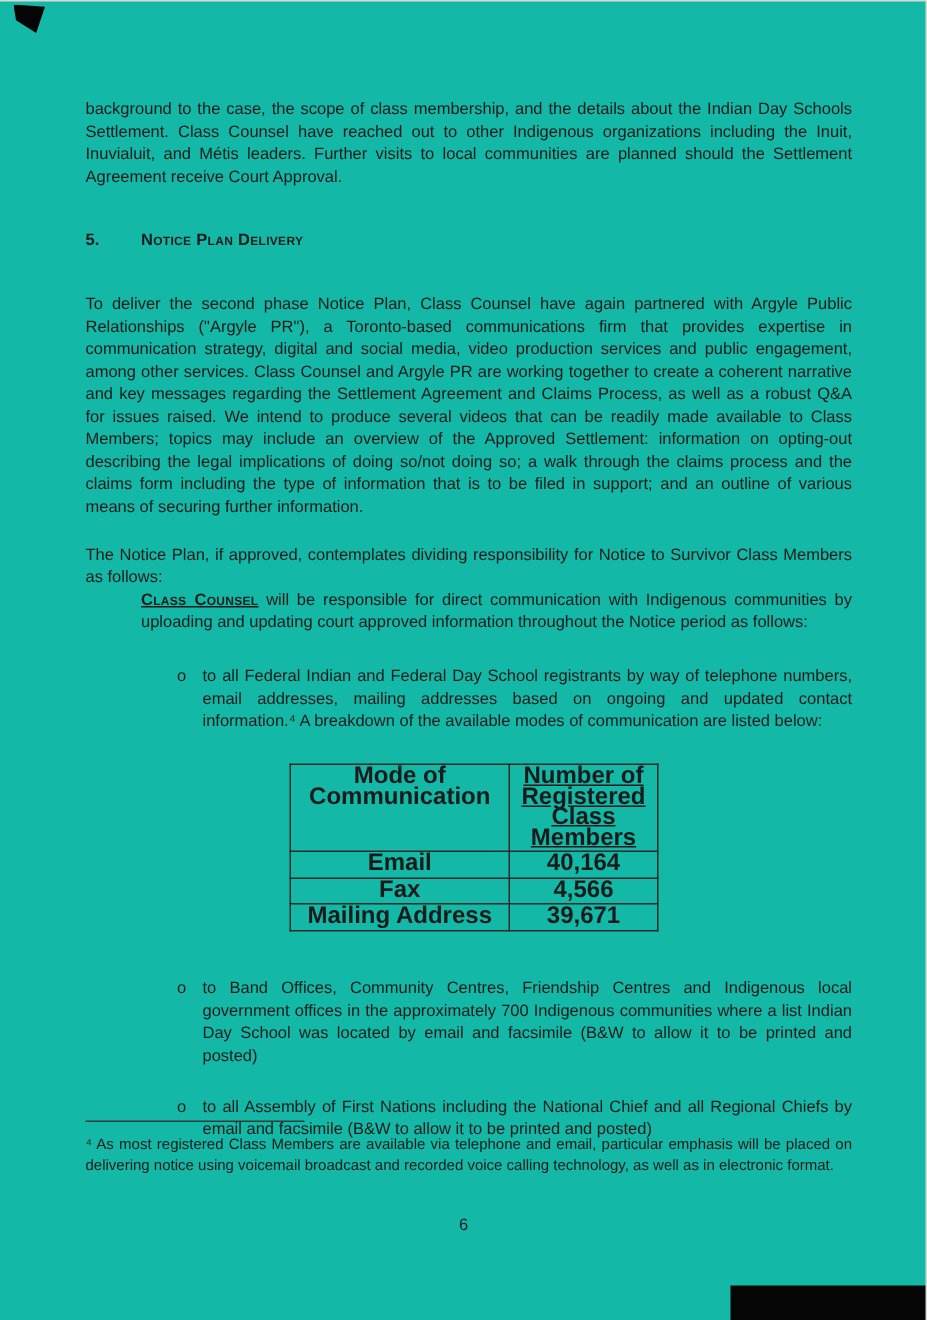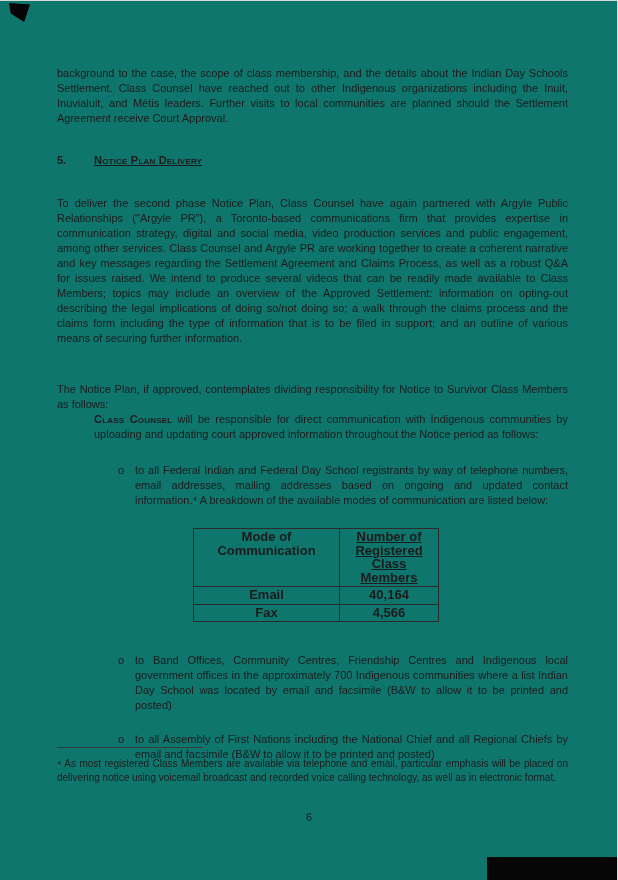--- a/index.html
+++ b/index.html
@@ -2,55 +2,55 @@
 <html><head>
 <meta charset="utf-8">
 <style>
   * { margin:0; padding:0; box-sizing:border-box; }
   html, body { background:#ffffff; }
   body { font-family:"Liberation Sans","DejaVu Sans",sans-serif; }
 
   .page {
     position:relative;
     width:618px; height:880px;
-    background:#0f766e;
+    background:#14b8a6;
     color:#1b1b1b;
     overflow:hidden;
   }
   
   .page::after{
     content:""; position:absolute; inset:0;
     border-top:1px solid #d9d9d6; border-right:1px solid #d9d9d6;
     pointer-events:none;
   }
 
   .content{
     position:absolute; left:57px; right:50px; top:66px;
     font-size:11px; line-height:15px;
   }
   .just{ text-align:justify; }
 
-  .heading{ margin:27px 0 28px 0; font-weight:bold;text-decoration:underline; }
+  .heading{ margin:27px 0 28px 0; font-weight:bold; }
   .heading .num{ display:inline-block; width:37px; }
   .sc{ font-variant:small-caps; letter-spacing:.2px; }
 
-  .para2{ margin-bottom:36px; }
+  .para2{ margin-bottom:17px; }
   .para3{ }
 
   .cc-block{ margin-left:37px; margin-bottom:21px; }
-  .cc-block .sc{ font-weight:bold; }
+  .cc-block .sc{ font-weight:bold;text-decoration:underline; }
 
   .bullet{ display:flex; margin-left:61px; margin-bottom:19px; }
   .bullet .marker{ width:17px; flex:0 0 17px; }
   .bullet .btext{ flex:1; text-align:justify; }
 
   table.comm{
     border-collapse:collapse;
     margin:20px 0 31px 136px;
-    font-size:13px; line-height:13.5px;
+    font-size:16px; line-height:13.5px;
   }
   table.comm th, table.comm td{
     border:1px solid #2b2b2b;
     text-align:center;
     padding:1px 4px 2px 4px;
     font-weight:bold;
   }
   table.comm th{ font-weight:bold; vertical-align:top; }
   table.comm th:first-child{ width:146px; }
   table.comm th:last-child{ width:99px;text-decoration:underline; }
@@ -113,20 +113,24 @@
       </thead>
       <tbody>
         <tr>
           <td>Email</td>
           <td>40,164</td>
         </tr>
         <tr>
           <td>Fax</td>
           <td>4,566</td>
         </tr>
+        <tr>
+          <td>Mailing Address</td>
+          <td>39,671</td>
+        </tr>
       </tbody>
     </table>
 
     <div class="bullet">
       <span class="marker">o</span>
       <span class="btext">to Band Offices, Community Centres, Friendship Centres and Indigenous local government offices in the approximately 700 Indigenous communities where a list Indian Day School was located by email and facsimile (B&amp;W to allow it to be printed and posted)</span>
     </div>
 
     <div class="bullet">
       <span class="marker">o</span>

